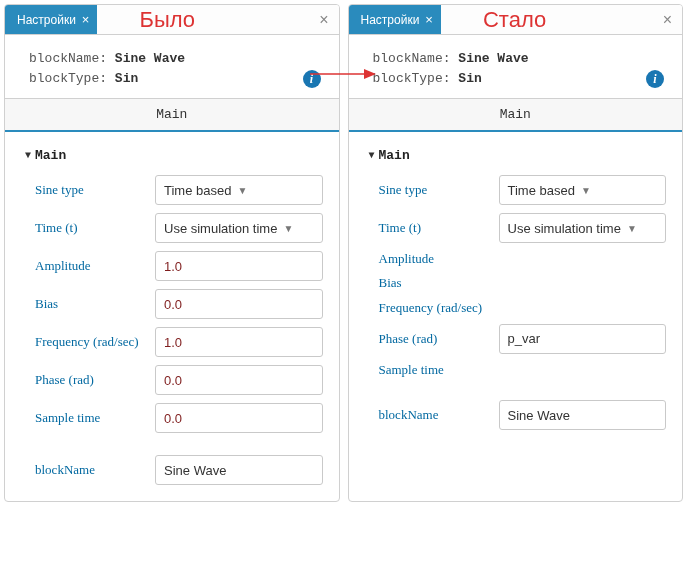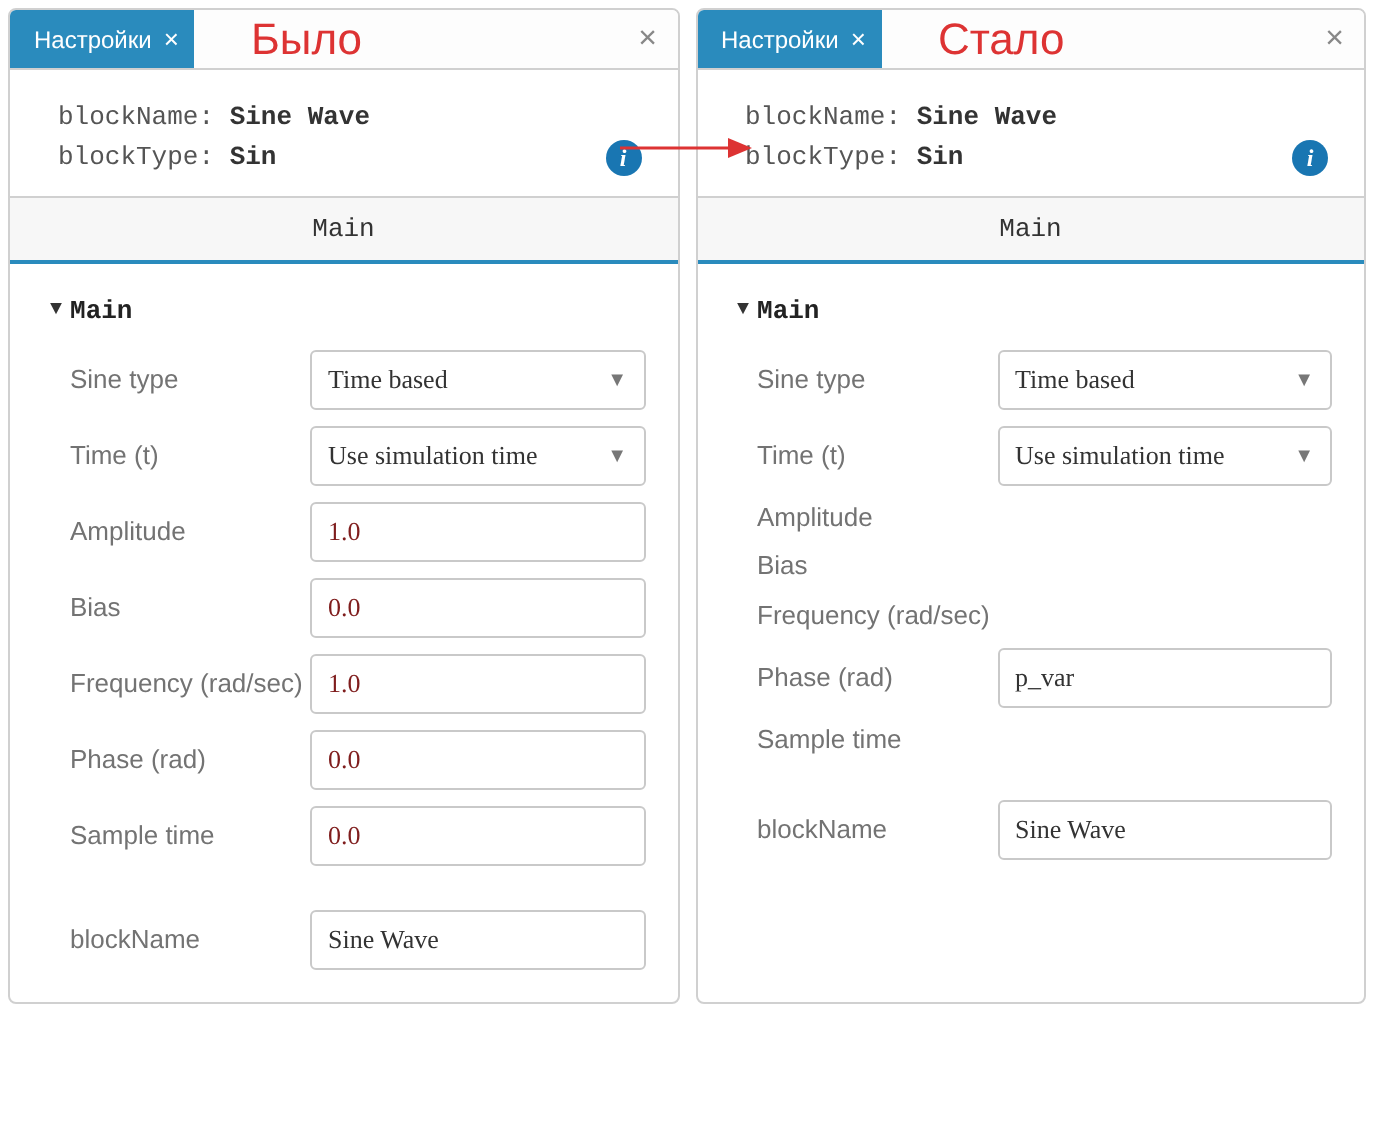--- a/index.html
+++ b/index.html
@@ -48,20 +48,21 @@
     cursor: pointer;
     font-size: 13px;
     line-height: 1;
   }
   .title-big {
     font-size: 22px;
     color: #d33;
     font-family: Arial, sans-serif;
     padding-left: 28px;
     flex: 1;
+    margin-left: 14px;
   }
   .panel-close {
     color: #888;
     font-size: 16px;
     padding: 0 10px;
     cursor: pointer;
   }
   .info-block {
     padding: 14px 18px 10px 24px;
     font-family: "Consolas", "Courier New", monospace;
@@ -117,39 +118,38 @@
     color: #333;
   }
   .row {
     display: flex;
     align-items: center;
     margin-bottom: 8px;
     padding-left: 10px;
   }
   .row-label {
     width: 120px;
-    font-family: Liberation Sans, sans-serif;
-    font-size: 13px;
-    color: #737373;
+    font-family: Liberation Serif, serif;
+    font-size: 13px;
+    color: #0369a1;
     line-height: 1.25;
   }
   .field {
     flex: 1;
   }
   .select, .textin {
     width: 100%;
     border: 1px solid #c9c9c9;
     border-radius: 3px;
     padding: 6px 8px;
-    font-family: Liberation Serif, serif;
+    font-family: Liberation Sans, sans-serif;
     font-size: 13px;
     background: #fff;
     display: flex;
     align-items: center;
-    justify-content: space-between;
     min-height: 30px;
   }
   .select { cursor: pointer; }
   .select .caret {
     color: #777;
     font-size: 10px;
     margin-left: 6px;
   }
   .textin { color: #333; }
   .val-green { color: #7f1d1d; }

